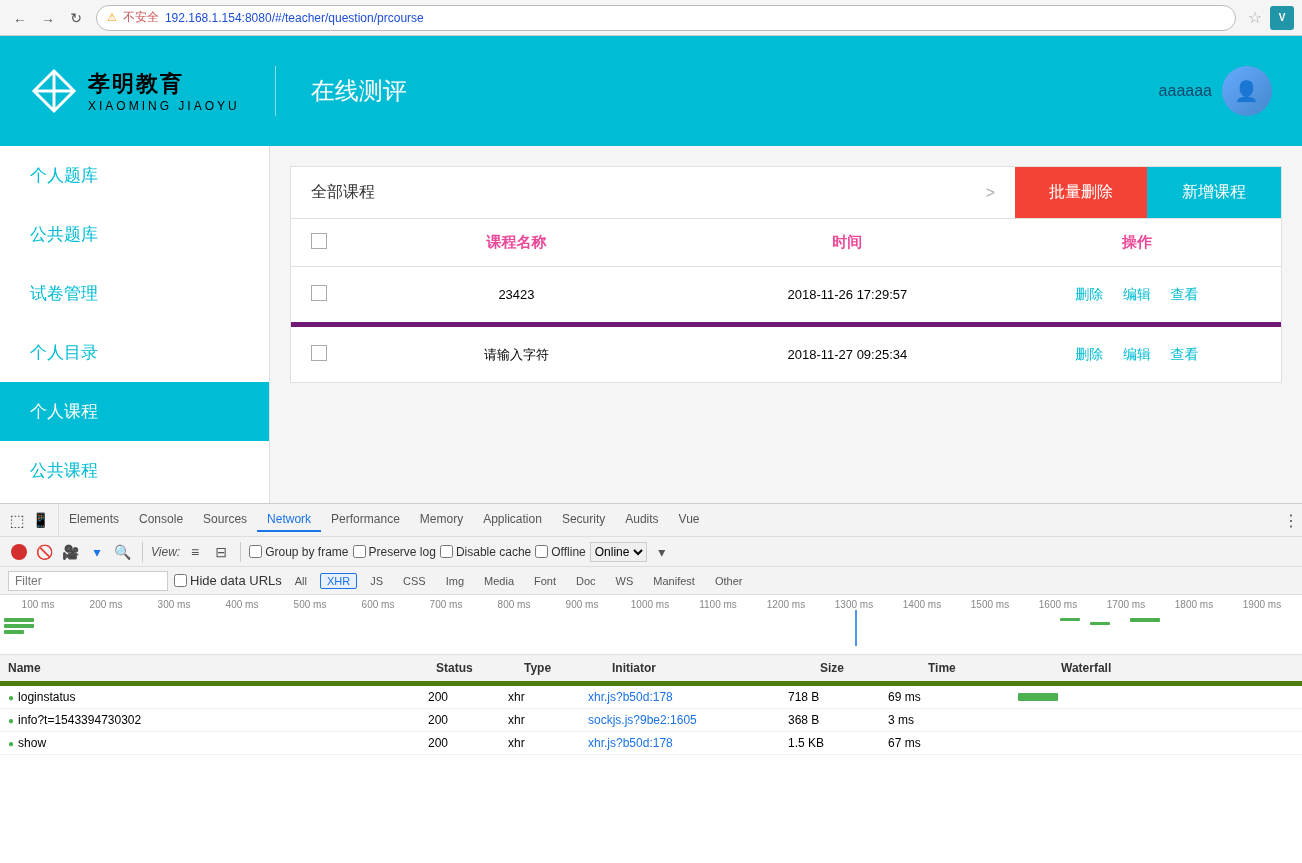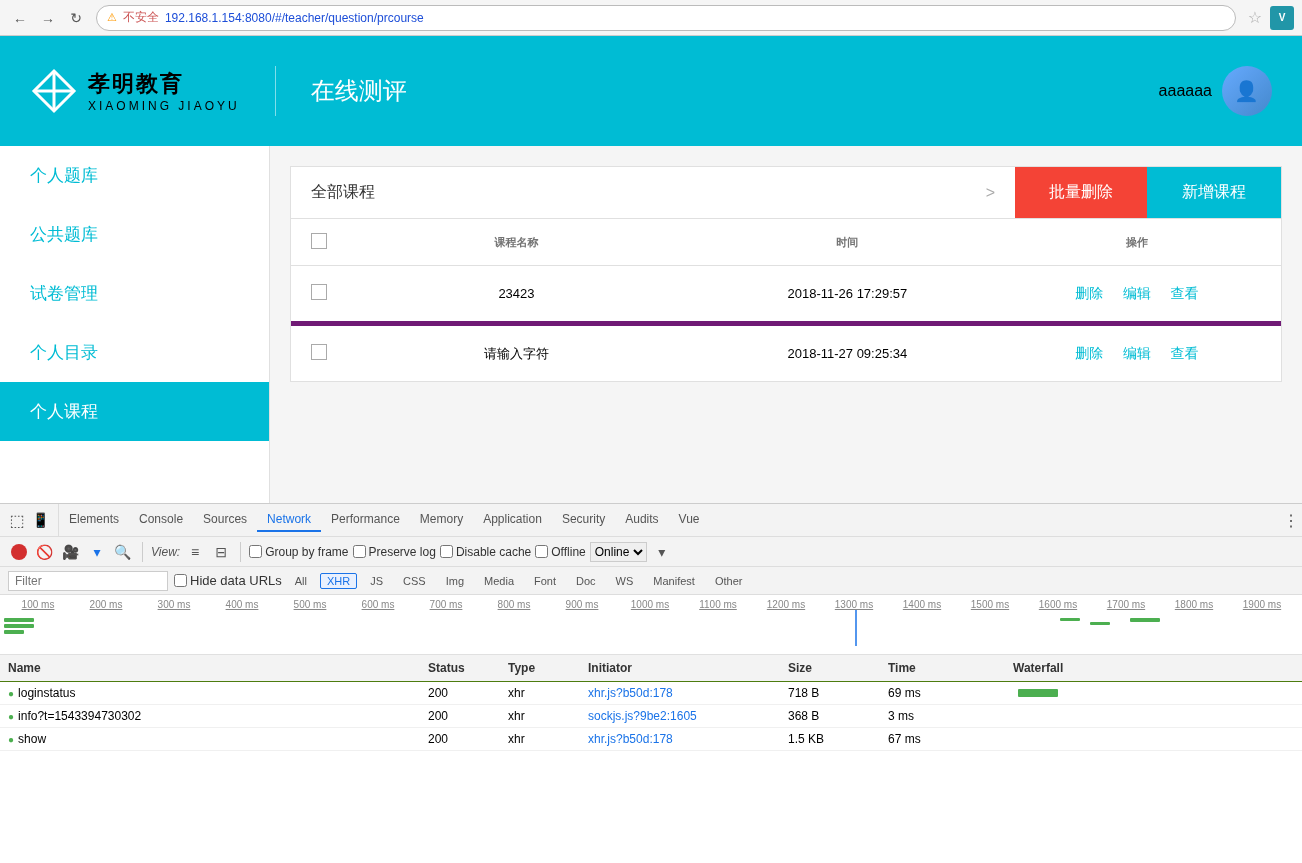--- a/index.html
+++ b/index.html
@@ -24,21 +24,21 @@
     .header-left { display: flex; align-items: center; gap: 20px; }
     .logo-area { display: flex; align-items: center; gap: 10px; }
     .logo-icon { width: 48px; height: 48px; position: relative; }
     .logo-icon svg { width: 100%; height: 100%; }
     .logo-text { color: #000000; }
     .logo-title { font-size: 22px; font-weight: bold; letter-spacing: 2px; }
     .logo-subtitle { font-size: 12px; letter-spacing: 3px; }
     .header-divider { width: 1px; height: 50px; background: rgba(255,255,255,0.5); margin: 0 15px; }
     .header-app-name { color: white; font-size: 24px; font-weight: normal; }
     .header-right { display: flex; align-items: center; gap: 10px; }
-    .user-name { color: #000000; font-size: 16px; }
+    .user-name { color: #0c4a6e; font-size: 16px; }
     .avatar { width: 50px; height: 50px; border-radius: 50%; overflow: hidden; background: #888; }
     .avatar-img { width: 100%; height: 100%; background: linear-gradient(135deg, #6af, #48c); display: flex; align-items: center; justify-content: center; color: white; font-size: 20px; }
 
     
     .main-layout { display: flex; flex: 1; overflow: hidden; }
 
     
     .sidebar { width: 270px; background: white; flex-shrink: 0; border-right: 1px solid #e0e0e0; }
     .sidebar-item { padding: 18px 30px; font-size: 17px; color: #00bcd4; cursor: pointer; border-bottom: none; }
     .sidebar-item.active { background: #00bcd4; color: white; }
@@ -50,21 +50,21 @@
     
     .course-header { display: flex; align-items: center; background: white; border: 1px solid #e0e0e0; margin-bottom: 0; }
     .course-title-area { flex: 1; padding: 15px 20px; display: flex; align-items: center; justify-content: space-between; }
     .course-title-text { font-size: 16px; color: #333; }
     .course-arrow { color: #aaa; font-size: 16px; }
     .btn-delete-batch { background: #f44336; color: white; border: none; padding: 15px 34px; font-size: 16px; cursor: pointer; }
     .btn-add-course { background: #00bcd4; color: white; border: none; padding: 15px 35px; font-size: 16px; cursor: pointer; }
 
     
     .course-table { background: white; border: 1px solid #e0e0e0; border-top: none; }
-    .table-header { display: flex; align-items: center; padding: 14px 20px; border-bottom: 1px solid #e0e0e0; font-weight: bold; color: #737373; font-size: 11px; }
+    .table-header { display: flex; align-items: center; padding: 14px 20px; border-bottom: 1px solid #e0e0e0; font-weight: bold; color: #ec4899; font-size: 15px; }
     .table-row { display: flex; align-items: center; padding: 18px 20px; border-bottom: 5px solid #701a75; }
     .table-row:last-child { border-bottom: none; }
     .col-check { width: 40px; flex-shrink: 0; }
     .col-name { flex: 2; text-align: center; }
     .col-time { flex: 2; text-align: center; }
     .col-action { flex: 1.5; text-align: center; }
     .cell-checkbox { width: 16px; height: 16px; border: 1px solid #aaa; background: white; display: inline-block; cursor: pointer; }
     .action-link { color: #00bcd4; cursor: pointer; margin: 0 8px; font-size: 14px; }
 
     
@@ -76,25 +76,25 @@
     .opt-checkbox { display: flex; align-items: center; gap: 3px; cursor: pointer; }
     .opt-label { color: #333; }
     .filter-bar { display: flex; align-items: center; gap: 6px; padding: 4px 8px; border-bottom: 1px solid #ddd; background: #f3f3f3; height: 28px; }
     .filter-input { border: 1px solid #ccc; padding: 2px 6px; font-size: 12px; width: 160px; height: 20px; }
     .filter-tag { padding: 1px 6px; font-size: 11px; cursor: pointer; border: 1px solid transparent; color: #555; }
     .filter-tag.active { color: #1a73e8; border-color: #1a73e8; background: #e8f0fe; border-radius: 2px; }
 
     
     .timeline-area { height: 60px; background: white; border-bottom: 1px solid #e0e0e0; position: relative; overflow: hidden; }
     .timeline-labels { display: flex; padding: 4px 0 0 4px; }
-    .timeline-label { font-size: 10px; color: #888; width: 68px; text-align: center; flex-shrink: 0; text-decoration: underline; }
+    .timeline-label { font-size: 10px; color: #888; width: 68px; text-align: center; flex-shrink: 0; }
 
     
     .network-table { flex: 1; overflow-y: auto; }
-    .network-header { display: flex; background: #f3f3f3; border-bottom: 1px solid #4d7c0f; padding: 3px 0; font-size: 12px; font-weight: bold; color: #333; }
+    .network-header { display: flex; background: #f3f3f3; border-bottom: 5px solid #4d7c0f; padding: 3px 0; font-size: 12px; font-weight: bold; color: #333; gap: 8px; }
     .network-header-cell { padding: 3px 8px; }
     .network-row { display: flex; border-bottom: 1px solid #f0f0f0; font-size: 12px; align-items: center; }
     .network-cell { padding: 4px 8px; overflow: hidden; text-overflow: ellipsis; white-space: nowrap; }
     .col-name-net { width: 420px; }
     .col-status { width: 80px; }
     .col-type { width: 80px; }
     .col-initiator { width: 200px; }
     .col-size { width: 100px; }
     .col-time-net { width: 100px; }
     .col-waterfall { flex: 1; margin-left: 25px; }
@@ -163,20 +163,23 @@
           <span>公共题库</span>
         </div>
         <div class="sidebar-item">
           <span>试卷管理</span>
         </div>
         <div class="sidebar-item">
           <span>个人目录</span>
         </div>
         <div class="sidebar-item active">
           <span>个人课程</span>
+        </div>
+        <div class="sidebar-item">
+          <span>公共课程</span>
         </div>
       </div>
 
       <div class="content-area">
         <div class="content-inner">
 
           <div class="course-header">
             <div class="course-title-area">
               <span class="course-title-text">全部课程</span>
               <span class="course-arrow">&gt;</span>

